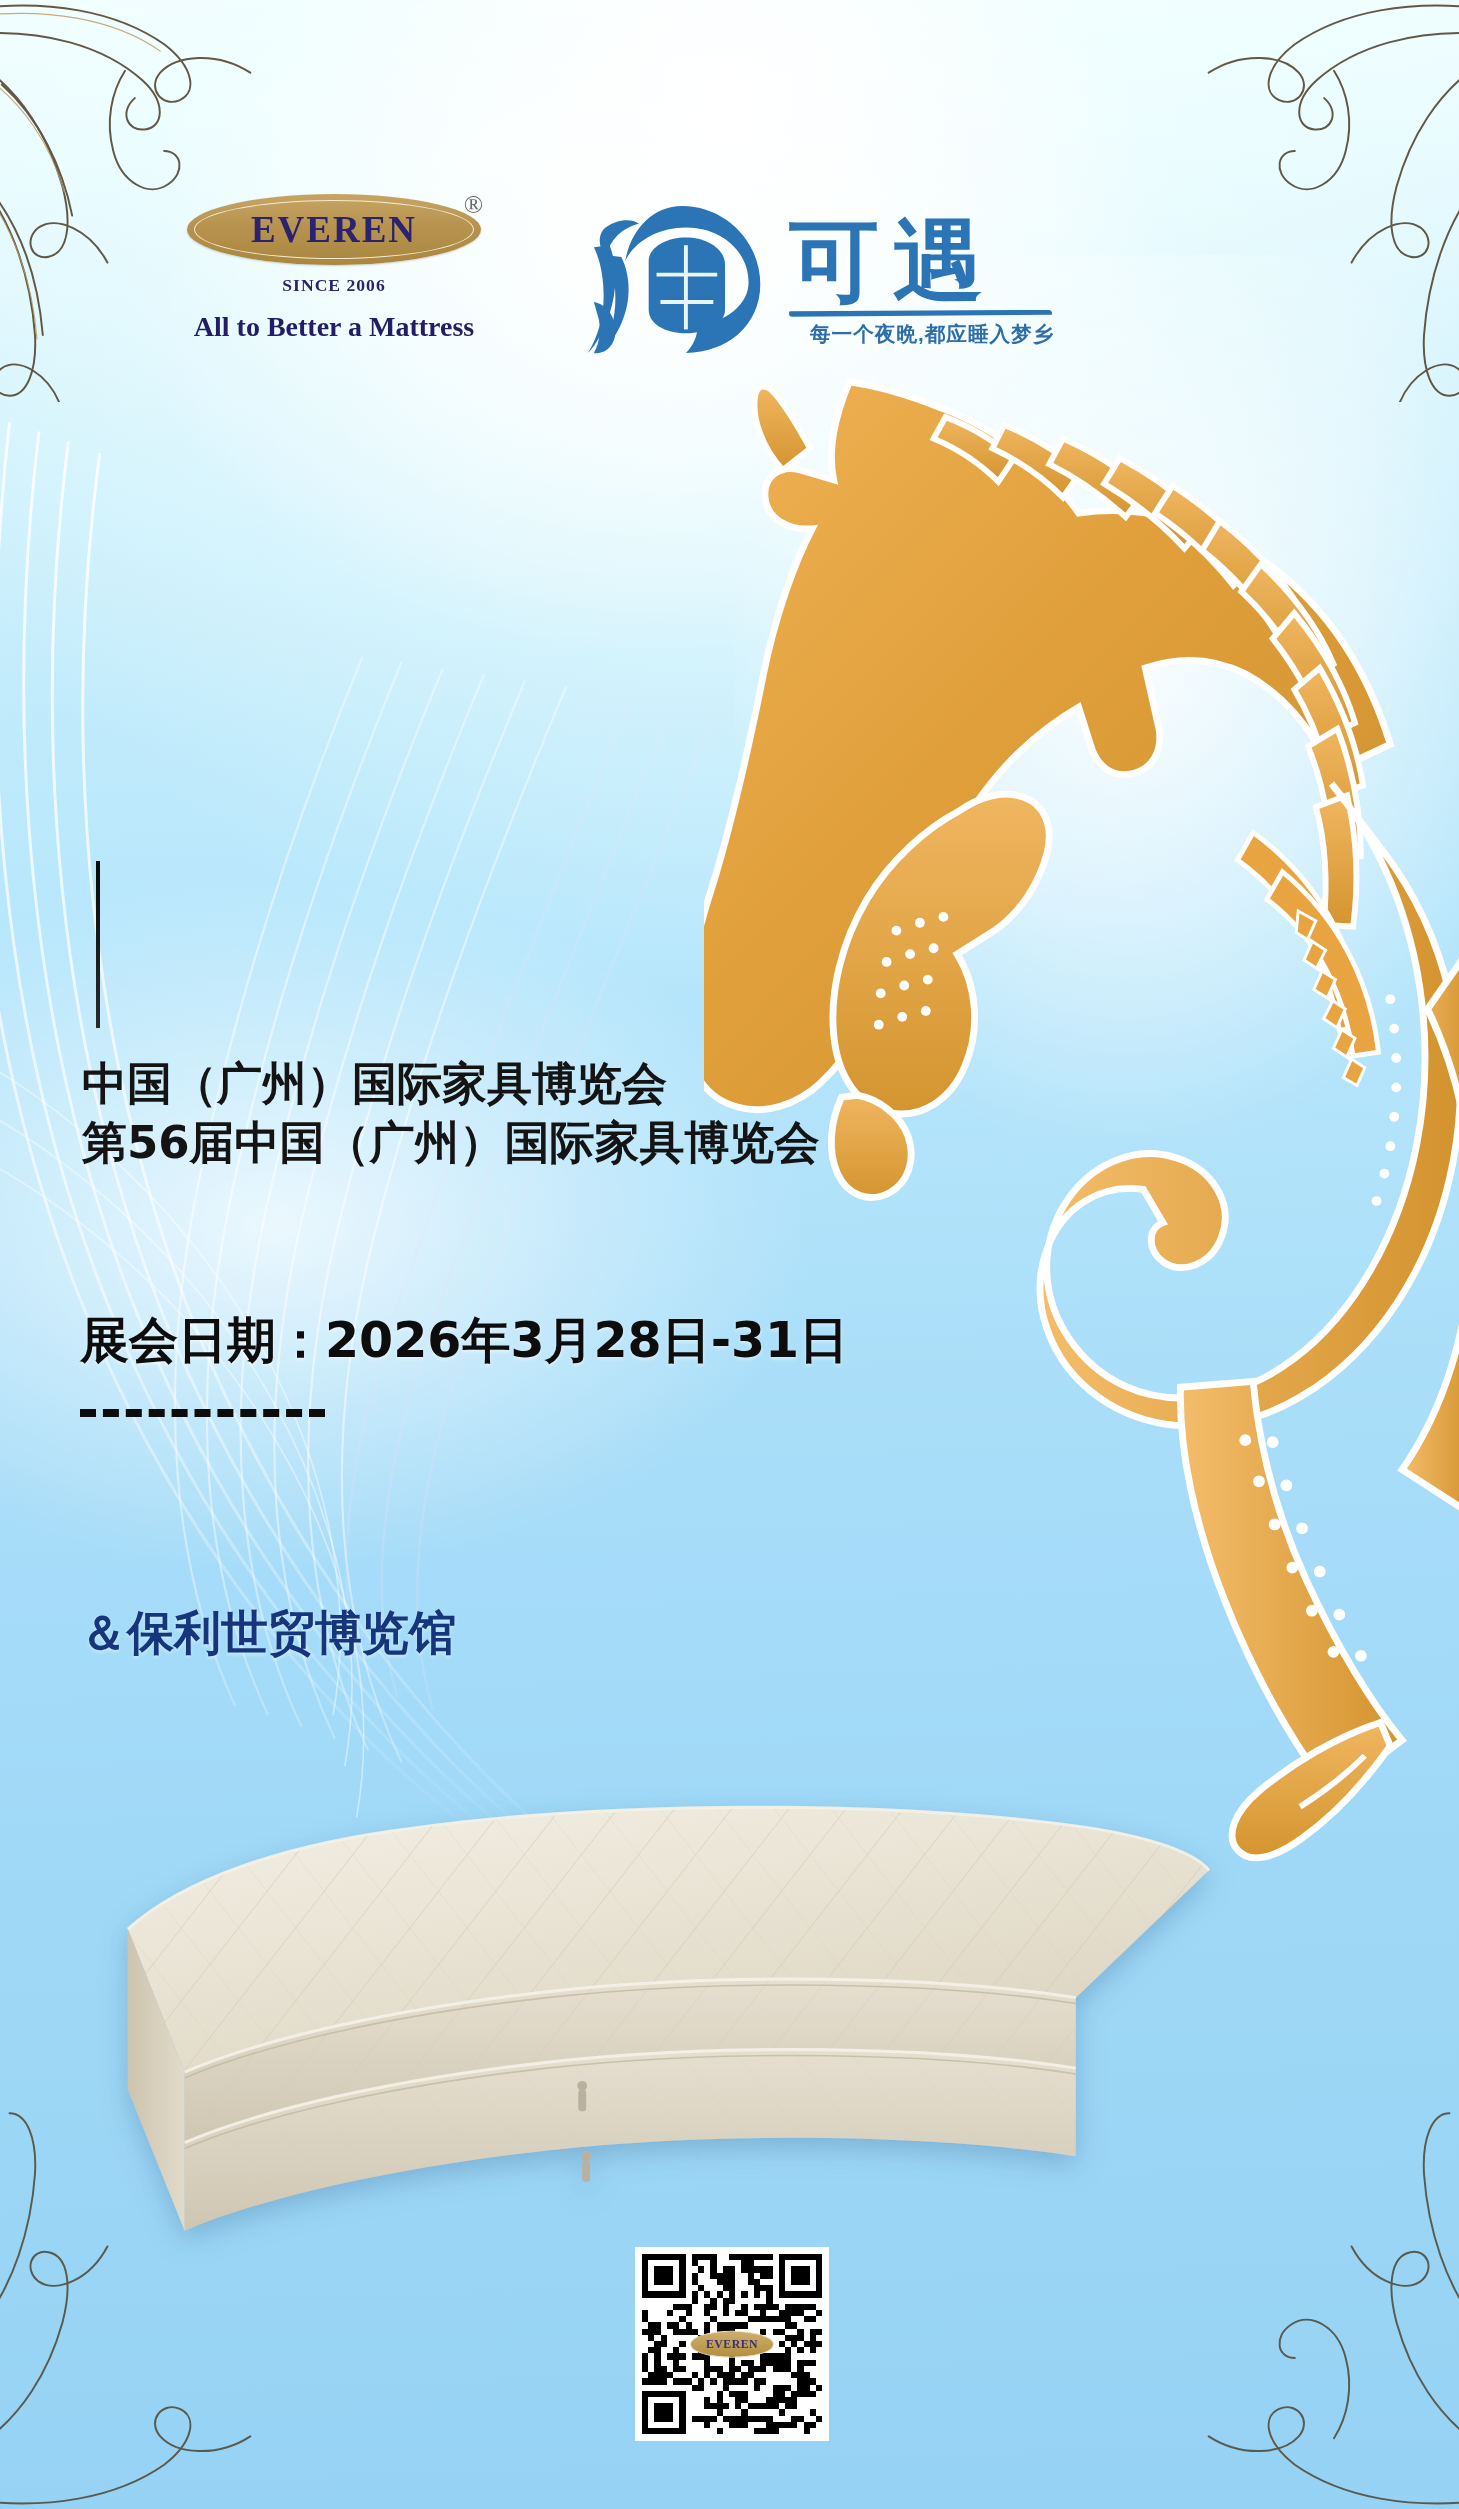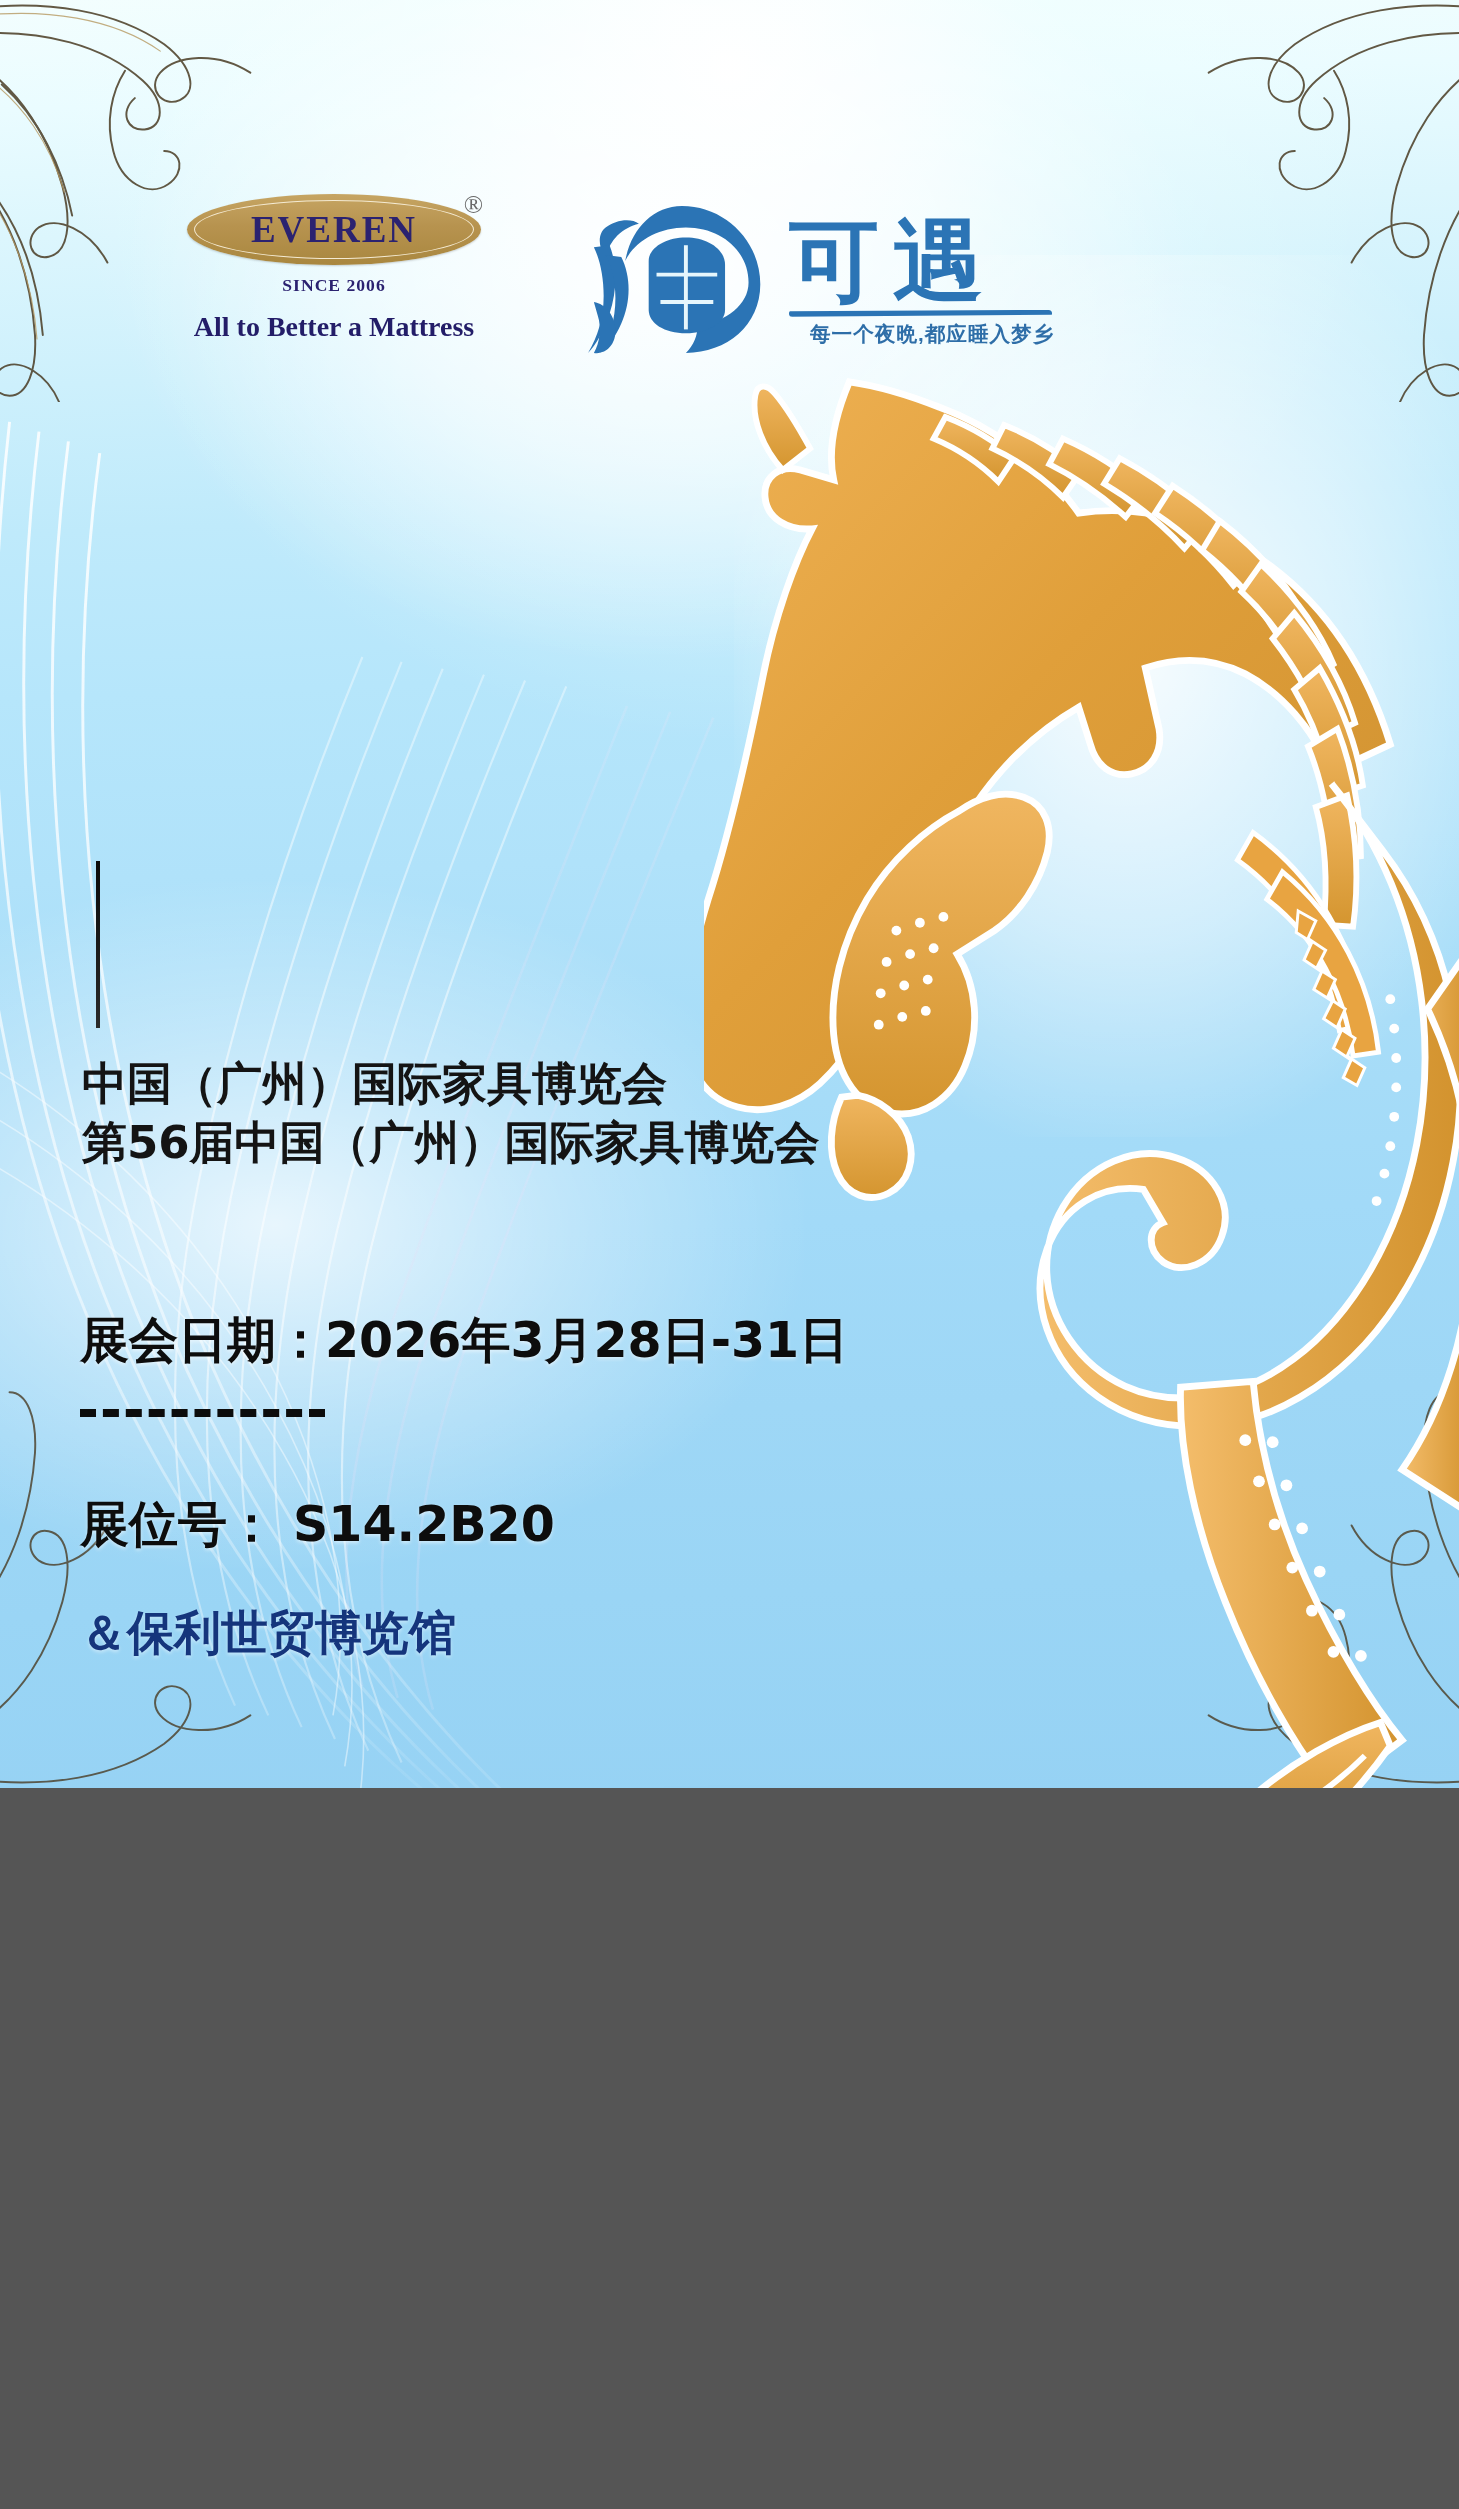--- a/index.html
+++ b/index.html
@@ -1,21 +1,21 @@
 <!DOCTYPE html>
 <html><head>
 <meta charset="utf-8">
 <style>
   * { box-sizing: border-box; margin:0; padding:0; }
   html,body { background:#555; }
   body { font-family:"Liberation Sans", sans-serif; }
 
   #poster{
     position:relative;
-    width:1459px; height:1788px;
+    width:1459px; height:2509px;
     overflow:hidden;
     background:
       radial-gradient(circle at 50% 4%, rgba(255,255,255,0.95) 0%, rgba(240,255,255,0.55) 16%, rgba(240,255,255,0) 36%),
       linear-gradient(178deg,
         #f3fefe 0%,
         #eafcff 6%,
         #dcf6fd 13%,
         #cdf0fc 21%,
         #bfeafb 29%,
         #b6e6fb 38%,
@@ -484,21 +484,20 @@
 
   <div class="vrule"></div>
 
   <div class="event-lines">
     <div>中国（广州）国际家具博览会</div>
     <div>第56届中国（广州）国际家具博览会</div>
   </div>
 
   <div class="date-line">展会日期：2026年3月28日-31日</div>
   <div class="dash-rule"></div>
-  <div class="booth-line">展位号： S14.2B20</div>
 
   <div class="venue-lines">
     <div>＆保利世贸博览馆</div>
   </div>
 
   <div class="qr-wrap">
     <div class="qr-canvas">
       <svg viewBox="0 0 29 29" width="100%" height="100%" shape-rendering="crispEdges">
         <rect width="29" height="29" fill="#fff"></rect>
         <g fill="#000" id="qrcells">

